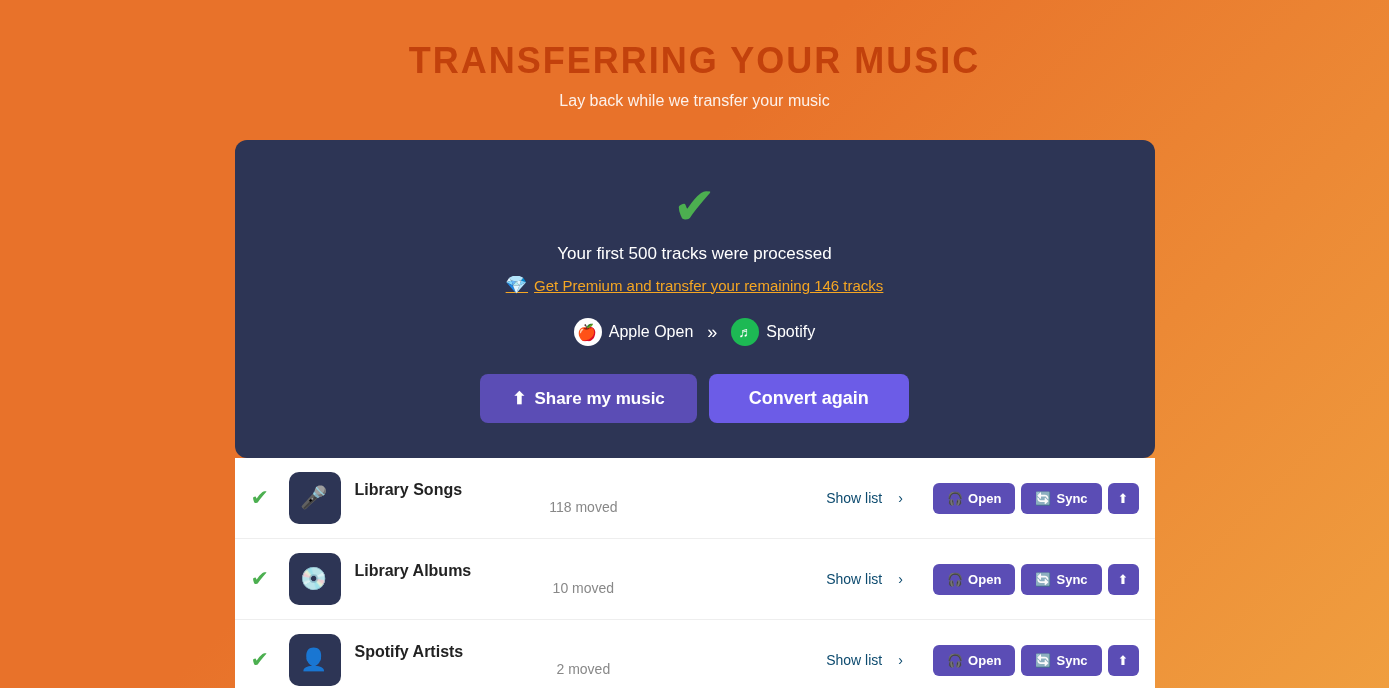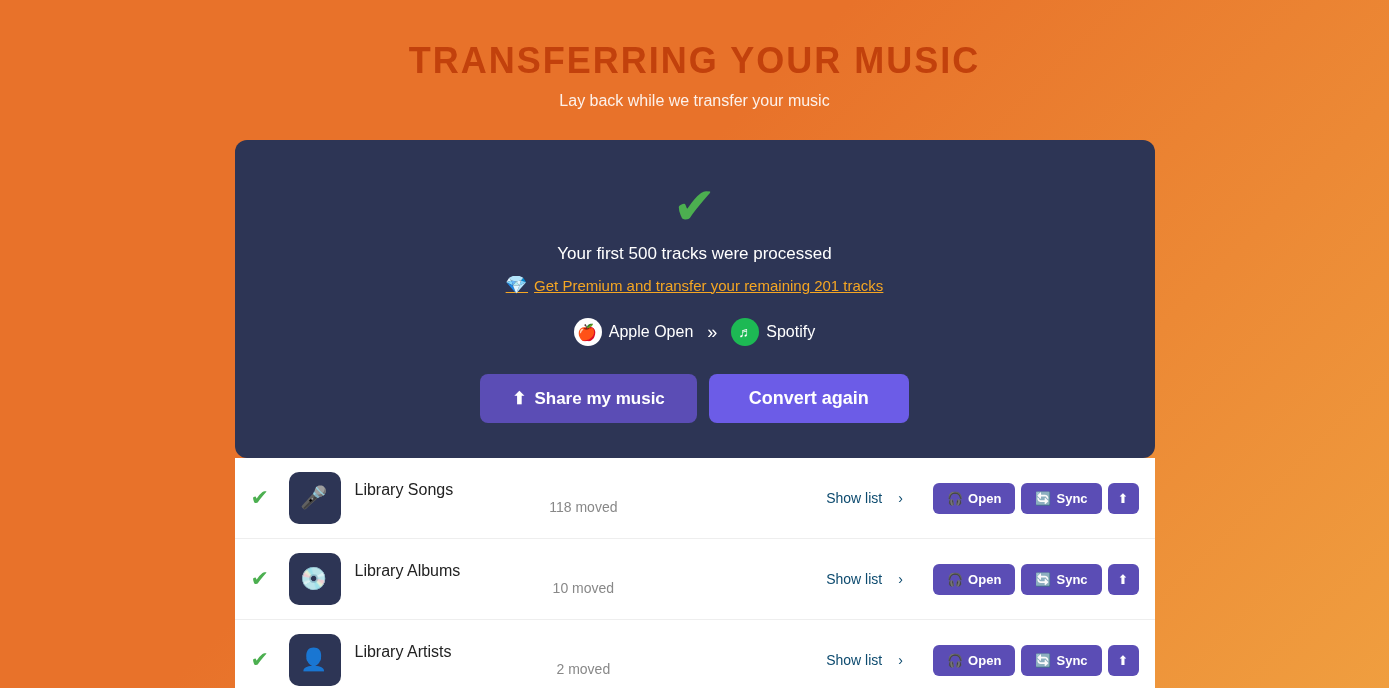--- a/index.html
+++ b/index.html
@@ -187,21 +187,21 @@
       color: white;
       flex-shrink: 0;
     }
 
     .item-info {
       flex: 1;
     }
 
     .item-name {
       font-size: 16px;
-      font-weight: 400;
+      font-weight: 700;
       color: #222;
     }
 
     .item-count {
       font-size: 14px;
       color: #888;
       text-align: center;
     }
 
     .show-list-btn {
@@ -265,21 +265,21 @@
 <body>
 
 <h1 class="page-title">TRANSFERRING YOUR MUSIC</h1>
 <p class="page-subtitle">Lay back while we transfer your music</p>
 
 <div class="main-card">
   <div class="checkmark-big">✔</div>
   <p class="processed-text">Your first 500 tracks were processed</p>
   <a class="premium-link">
     <span class="premium-icon">💎</span>
-    <span>Get Premium and transfer your remaining 201 tracks</span>
+    <span>Get Premium and transfer your remaining 146 tracks</span>
   </a>
 
   <div class="music-transfer-row">
     <div class="service-badge">
       <div class="apple-icon">🍎</div>
       <span>Apple Open</span>
     </div>
     <span class="arrow-right">»</span>
     <div class="service-badge">
       <div class="spotify-icon">♬</div>
@@ -349,21 +349,21 @@
       <button class="btn-share-small">
         <span>⬆</span>
       </button>
     </div>
   </div>
 
   <div class="list-item">
     <span class="item-check">✔</span>
     <div class="item-icon">👤</div>
     <div class="item-info">
-      <div class="item-name">Library Artists</div>
+      <div class="item-name">Spotify Artists</div>
       <div class="item-count">2 moved</div>
     </div>
     <button class="show-list-btn">
       <span>Show list</span>
       <span>›</span>
     </button>
     <div class="item-actions">
       <button class="btn-open">
         <span>🎧</span>
         <span>Open</span>

